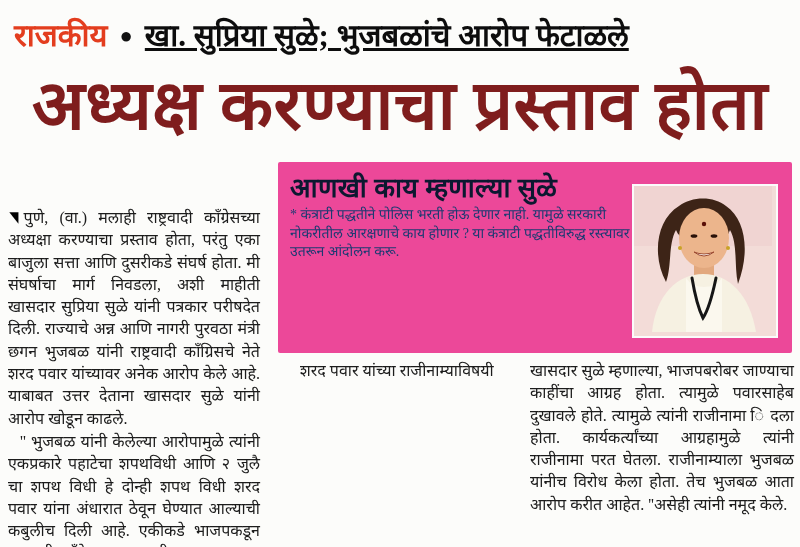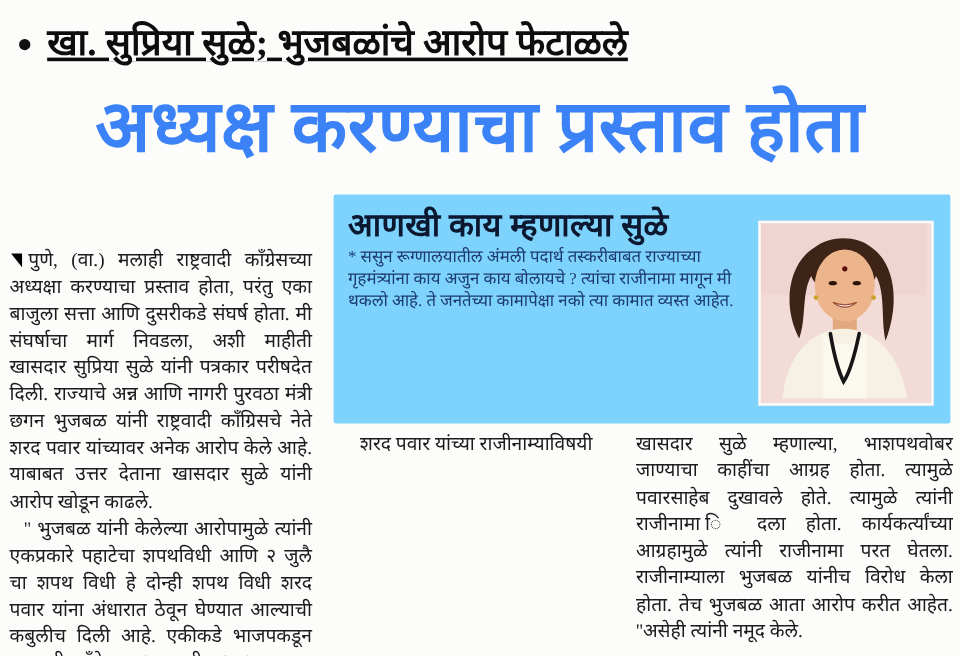--- a/index.html
+++ b/index.html
@@ -19,21 +19,21 @@
     font-weight:bold;font-size:31px;line-height:1;
     white-space:nowrap;
   }
   .kicker .section{color:#e33d1e;}
   .kicker .dot{color:#111;font-size:22px;margin-top:2px;}
   .kicker .sub{color:#0d0d0d;text-decoration:underline;}
 
   
   .headline{
     position:absolute;left:30px;top:66px;width:740px;height:82px;
-    font-size:60px;font-weight:bold;color:#3b82f6;
+    font-size:69px;font-weight:bold;color:#7f1d1d;
     letter-spacing:.5px;line-height:80px;text-align:center;
     white-space:nowrap;
   }
 
   
   .col{
     position:absolute;
     font-size:16px;line-height:22.3px;text-align:justify;
     color:#1c1c1c;
   }
@@ -45,21 +45,21 @@
   .indent-sm{text-indent:12px;}
   .indent-lg{text-indent:34px;font-family:Liberation Serif, serif;}
   .lead-marker{
     display:inline-block;color:#000;font-size:15px;
     transform:scaleX(.8);margin-right:4px;vertical-align:1px;
   }
 
   
   .hbox{
     position:absolute;left:278px;top:162px;width:514px;height:191px;
-    background:#7dd3fc;border-radius:2px;
+    background:#ec4899;border-radius:2px;
     padding:12px;box-sizing:border-box;
   }
   .hbox-title{
     position:absolute;left:12px;top:6px;
     font-size:27px;font-weight:bold;color:#0c1830;
     letter-spacing:.3px;white-space:nowrap;
   }
   .hbox-items{
     position:absolute;left:12px;top:44px;width:348px;
     font-size:14px;line-height:18.5px;color:#1c3a72;
@@ -74,35 +74,36 @@
     overflow:hidden;
   }
   .photo svg{display:block;}
 </style>
 </head>
 <body>
 
 <div class="page">
 
   <div class="kicker">
+    <span class="section">राजकीय</span>
     <span class="dot">●</span>
     <span class="sub">खा. सुप्रिया सुळे; भुजबळांचे आरोप फेटाळले</span>
   </div>
 
   <div class="headline">अध्यक्ष करण्याचा प्रस्ताव होता</div>
 
   <div class="col col-left">
     <p><span class="lead-marker">◥</span><span>पुणे, (वा.) मलाही राष्ट्रवादी काँग्रेसच्या अध्यक्षा करण्याचा प्रस्ताव होता, परंतु एका बाजुला सत्ता आणि दुसरीकडे संघर्ष होता. मी संघर्षाचा मार्ग निवडला, अशी माहीती खासदार सुप्रिया सुळे यांनी पत्रकार परीषदेत दिली.  राज्याचे अन्न आणि नागरी पुरवठा मंत्री छगन भुजबळ यांनी राष्ट्रवादी काँग्रिसचे नेते शरद पवार यांच्यावर अनेक आरोप केले आहे. याबाबत उत्तर देताना खासदार सुळे यांनी आरोप खोडून काढले.</span></p>
     <p class="indent-sm">'' भुजबळ यांनी केलेल्या आरोपामुळे त्यांनी एकप्रकारे  पहाटेचा शपथविधी आणि २ जुलै चा शपथ विधी हे दोन्ही शपथ विधी शरद पवार यांना अंधारात ठेवून घेण्यात आल्याची कबुलीच दिली आहे. एकीकडे भाजपकडून  राष्ट्रवादी काँग्रेसवर भ्रष्टाचारी पक्ष असल्याचा आरोप,</p>
   </div>
 
   <div class="hbox">
     <div class="hbox-title">आणखी काय म्हणाल्या सुळे</div>
     <div class="hbox-items">
-      <p>* ससुन रूग्णालयातील अंमली पदार्थ तस्करीबाबत राज्याच्या गृहमंत्र्यांना काय अजुन काय बोलायचे ? त्यांचा राजीनामा मागून मी थकलो आहे. ते जनतेच्या कामापेक्षा नको त्या कामात व्यस्त आहेत.</p>
+      <p>* कंत्राटी पद्धतीने पोलिस भरती होऊ देणार नाही. यामुळे सरकारी नोकरीतील आरक्षणाचे काय होणार ? या कंत्राटी पद्धतीविरुद्ध रस्त्यावर उतरून आंदोलन करू.</p>
     </div>
     <div class="photo">
       <svg width="138" height="146" viewBox="0 0 138 146">
         <rect x="0" y="0" width="138" height="146" fill="#f3dcd8"></rect>
         <rect x="0" y="0" width="138" height="60" fill="#f0d4d2"></rect>
 
         <path d="M32 96 C18 70 22 34 45 20 C58 10 80 10 92 20 C112 34 116 66 104 98 C100 80 104 58 96 44 C90 64 48 62 42 44 C34 58 38 80 32 96 Z" fill="#3d2417"></path>
 
         <rect x="60" y="70" width="20" height="22" fill="#e2a87e"></rect>
 
@@ -124,16 +125,16 @@
         <circle cx="94" cy="62" r="2" fill="#c9a227"></circle>
       </svg>
     </div>
   </div>
 
   <div class="col col-mid">
     <p class="indent-lg">शरद पवार यांच्या राजीनाम्याविषयी</p>
   </div>
 
   <div class="col col-right">
-    <p>खासदार सुळे म्हणाल्या, भाशपथवोबर जाण्याचा काहींचा आग्रह होता. त्यामुळे पवारसाहेब दुखावले होते. त्यामुळे त्यांनी राजीनामा ि दला  होता.  कार्यकर्त्यांच्या आग्रहामुळे त्यांनी राजीनामा परत घेतला. राजीनाम्याला भुजबळ यांनीच विरोध केला होता. तेच भुजबळ आता आरोप करीत आहेत. ''असेही त्यांनी नमूद केले.</p>
+    <p>खासदार सुळे म्हणाल्या, भाजपबरोबर जाण्याचा काहींचा आग्रह होता. त्यामुळे पवारसाहेब दुखावले होते. त्यामुळे त्यांनी राजीनामा ि दला  होता.  कार्यकर्त्यांच्या आग्रहामुळे त्यांनी राजीनामा परत घेतला. राजीनाम्याला भुजबळ यांनीच विरोध केला होता. तेच भुजबळ आता आरोप करीत आहेत. ''असेही त्यांनी नमूद केले.</p>
   </div>
 
 </div>
 
 </body></html>

